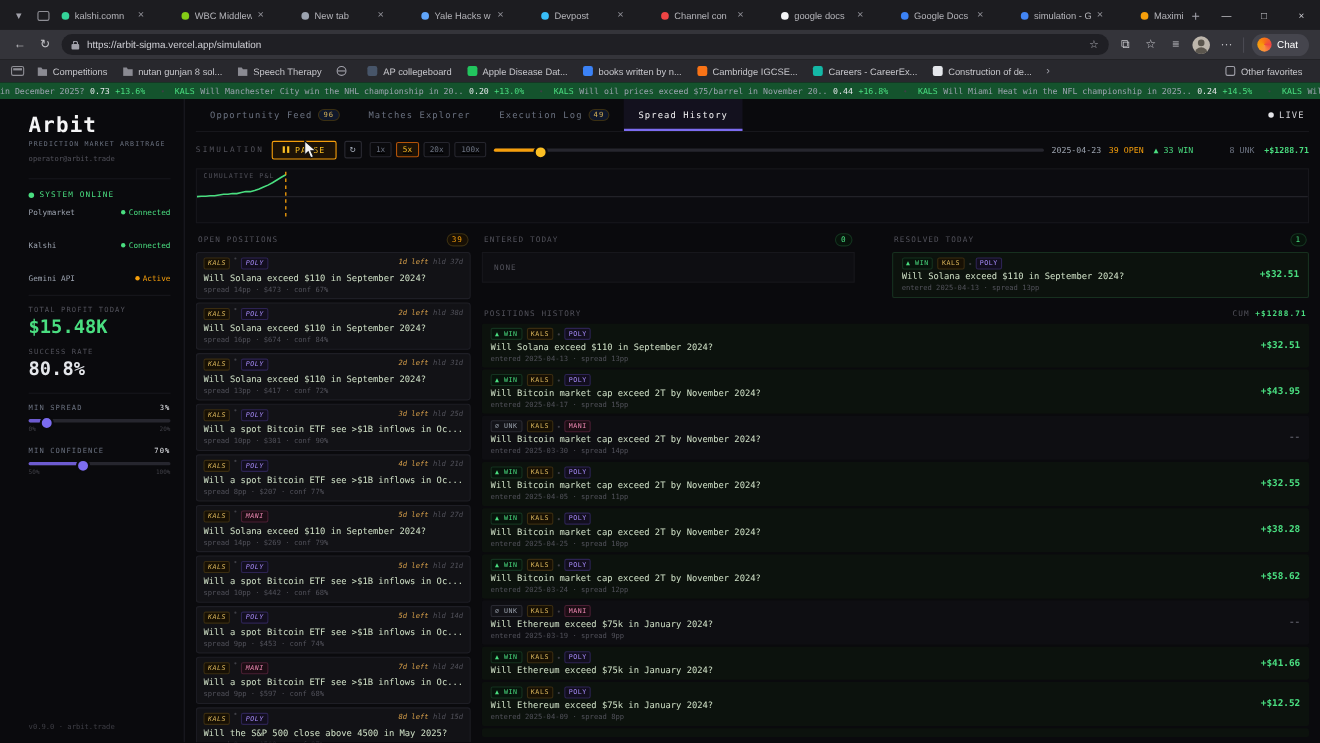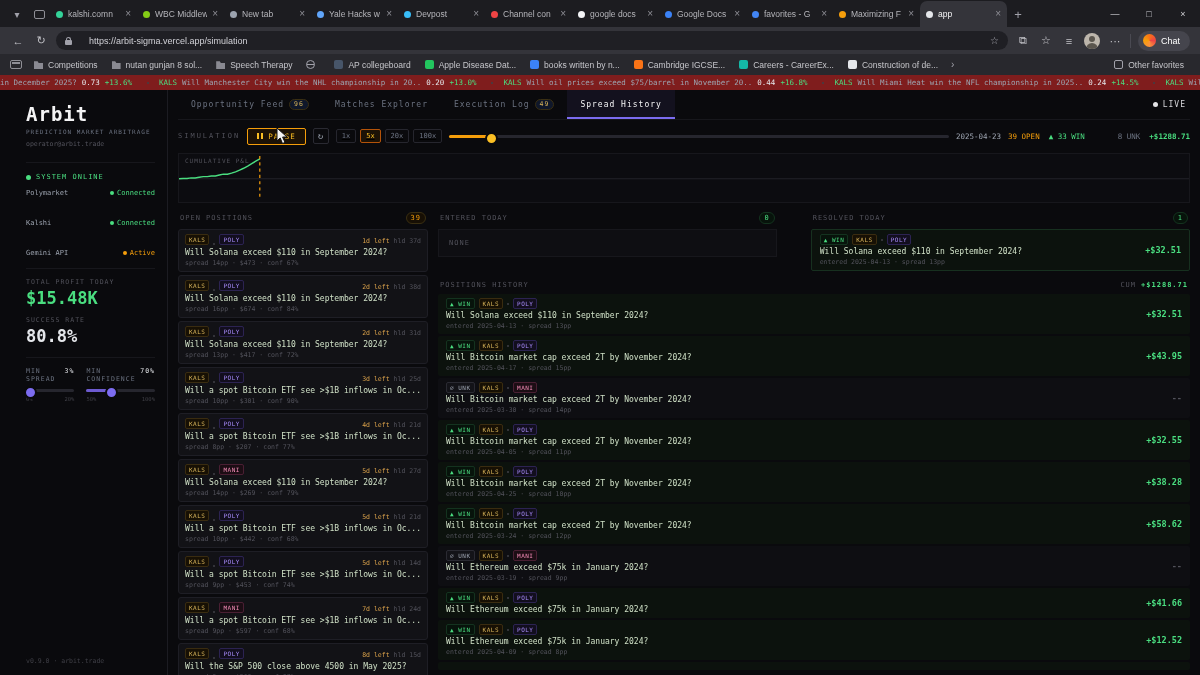--- a/index.html
+++ b/index.html
@@ -4,33 +4,33 @@
 <title>app</title>
 <style>
   *{box-sizing:border-box;margin:0;padding:0;}
   html,body{width:1200px;height:675px;overflow:hidden;background:#0a0a0d;font-family:"Liberation Sans",sans-serif;}
   .screen{position:relative;width:1200px;height:675px;}
 
   
   .tabstrip{height:27px;background:#1c1c20;display:flex;align-items:flex-end;padding-left:6px;}
   .tabctl{width:22px;height:24px;display:flex;align-items:center;justify-content:center;color:#a1a1aa;font-size:10px;margin-bottom:1px;flex:0 0 auto;}
   .wsic{width:11px;height:9px;border:1px solid #8f8f96;border-radius:2px;}
-  .tabs{display:flex;height:26px;overflow:hidden;flex:0 1 auto;min-width:0;}
+  .tabs{display:flex;height:26px;overflow:hidden;flex:0 1 auto;min-width:0;gap:22px;}
   .btab{flex:0 0 87px;max-width:87px;display:flex;align-items:center;gap:5px;padding:0 6px;font-size:8.5px;color:#b5b5ba;cursor:default;}
   .btab.active{background:#34343a;border-radius:7px 7px 0 0;color:#f4f4f5;}
   .fav{width:7px;height:7px;border-radius:50%;flex:0 0 7px;background:#71717a;}
   .btab-label{flex:1;white-space:nowrap;overflow:hidden;}
   .btab-close{font-size:10px;color:#8e8e95;line-height:1;}
   .plus{font-size:13px;}
   .wincontrols{display:flex;margin-left:auto;height:27px;align-self:flex-start;}
   .wc{width:34px;display:flex;align-items:center;justify-content:center;color:#cfcfd4;font-size:9px;}
 
   .addrbar{height:27px;background:#34343a;display:flex;align-items:center;gap:7px;padding:0 10px;}
   .navic{color:#c3c3c8;font-size:11px;width:16px;text-align:center;flex:0 0 auto;}
-  .urlpill{flex:1;height:19px;background:#1f1f24;border-radius:10px;display:flex;align-items:center;padding:0 9px;gap:17px;min-width:0;}
+  .urlpill{flex:1;height:19px;background:#1f1f24;border-radius:10px;display:flex;align-items:center;padding:0 9px;gap:7px;min-width:0;}
   .lock{position:relative;width:7px;height:5px;background:#a1a1aa;border-radius:1px;margin-top:3px;flex:0 0 auto;}
   .lock::before{content:"";position:absolute;top:-3px;left:1px;width:3px;height:3px;border:1px solid #a1a1aa;border-bottom:none;border-radius:3px 3px 0 0;}
   .url{flex:1;font-size:9px;color:#d0d0d6;white-space:nowrap;overflow:hidden;}
   .pillic{color:#a8a8b0;font-size:10px;flex:0 0 auto;}
   .avatar{width:16px;height:16px;border-radius:50%;background:#bdb6ac;position:relative;overflow:hidden;flex:0 0 auto;}
   .avatar::before{content:"";position:absolute;top:3px;left:5px;width:6px;height:6px;border-radius:50%;background:#5b564e;}
   .avatar::after{content:"";position:absolute;top:10px;left:2px;width:12px;height:8px;border-radius:6px 6px 0 0;background:#5b564e;}
   .vdiv{width:1px;height:14px;background:#4a4a52;}
   .chatbtn{height:20px;display:flex;align-items:center;gap:5px;background:#45454d;border-radius:11px;padding:0 10px 0 5px;color:#fff;font-size:9px;flex:0 0 auto;}
   .chatic{width:13px;height:13px;border-radius:50%;background:conic-gradient(#f97316,#ef4444,#fb923c,#f59e0b,#f97316);}
@@ -43,21 +43,21 @@
   .bmicon.globe{border:1px solid #a1a1aa;border-radius:50%;position:relative;}
   .bmicon.globe::before{content:"";position:absolute;left:0;right:0;top:3px;height:1px;background:#a1a1aa;}
   .bmicon.site{border-radius:2px;background:#71717a;}
   .bm-more{color:#a1a1aa;padding:0 5px;font-size:10px;}
   .bm.other{margin-left:auto;}
   .otherfav{width:9px;height:9px;border:1px solid #a1a1aa;border-radius:2px;}
   .collic{width:12px;height:9px;border:1px solid #8f8f96;border-radius:2px;position:relative;margin-right:4px;}
   .collic::before{content:"";position:absolute;left:1px;right:1px;top:1px;height:2px;background:#8f8f96;}
 
   
-  .ticker{height:15px;background:#7f1d1d;display:flex;align-items:center;overflow:hidden;font-family:"DejaVu Sans Mono",monospace;font-size:7.5px;white-space:nowrap;color:#9ca3af;}
+  .ticker{height:15px;background:#14532d;display:flex;align-items:center;overflow:hidden;font-family:"DejaVu Sans Mono",monospace;font-size:7.5px;white-space:nowrap;color:#9ca3af;}
   .titem{display:flex;align-items:center;gap:5px;flex:0 0 auto;}
   .tsrc{color:#4ade80;}
   .tsrc:empty{display:none;}
   .tval{color:#e5e7eb;}
   .tchg{color:#4ade80;}
   .tsep{width:2px;height:2px;border-radius:50%;background:#3f3f46;margin:0 10px;}
 
   
   .app{display:flex;height:585px;background:#0a0a0d;font-family:"DejaVu Sans Mono",monospace;}
   .sidebar{flex:0 0 168px;border-right:1px solid #1c1c22;padding:13px 12px 10px 26px;display:flex;flex-direction:column;}
@@ -71,21 +71,21 @@
   .cstat{display:flex;align-items:center;gap:3px;}
   .cstat.ok{color:#4ade80;}
   .cstat.warn{color:#f59e0b;}
   .cdot{width:4px;height:4px;border-radius:50%;background:currentColor;}
   .sstats{margin-top:11px;border-top:1px solid #17171c;padding-top:9px;display:flex;flex-direction:column;gap:8px;}
   .sslabel{font-size:6.5px;color:#52525b;letter-spacing:1px;}
   .ssvalue{font-size:17px;font-weight:bold;margin-top:2px;color:#e5e7eb;}
   .ssvalue.amber{color:#e8b36a;}
   .ssvalue.green{color:#4ade80;}
   .ssvalue.white{color:#e5e7eb;}
-  .sliders{margin-top:11px;border-top:1px solid #17171c;padding-top:9px;display:flex;flex-direction:row;gap:12px;}
+  .sliders{margin-top:11px;border-top:1px solid #17171c;padding-top:9px;display:flex;flex-direction:column;gap:12px;}
   .slrow{display:flex;justify-content:space-between;font-size:6.5px;color:#6b7280;letter-spacing:1px;}
   .slval{color:#e5e7eb;}
   .sltrack{margin-top:6px;height:3px;background:#26262e;border-radius:2px;position:relative;}
   .slfill{height:3px;background:#6d5bd0;border-radius:2px;position:relative;}
   .slfill::after{content:"";position:absolute;right:-4px;top:-3px;width:9px;height:9px;border-radius:50%;background:#7c6cf0;border:2px solid #0a0a0d;}
   .slscale{display:flex;justify-content:space-between;font-size:5.5px;color:#3f3f46;margin-top:4px;}
   .version{margin-top:auto;font-size:6.5px;color:#3f3f46;}
 
   .main{flex:1;display:flex;flex-direction:column;padding:0 10px;min-width:0;}
   .topnav{height:30px;display:flex;align-items:stretch;border-bottom:1px solid #17171c;}
@@ -121,21 +121,21 @@
 
   .columns{flex:1;display:flex;gap:10px;margin-top:7px;min-height:0;}
   .colhead{display:flex;align-items:center;justify-content:space-between;font-size:7px;color:#52525b;letter-spacing:1px;padding:2px 2px 5px;flex:0 0 auto;}
   .chbadge{font-size:7px;padding:0 4px;border-radius:6px;line-height:10px;}
   .chbadge.amber{color:#f59e0b;border:1px solid #3a2f12;background:#170f04;}
   .chbadge.green{color:#4ade80;border:1px solid #14331f;background:#07130b;}
 
   .col-open{flex:0 0 218px;display:flex;flex-direction:column;min-height:0;}
   .plist{flex:1;display:flex;flex-direction:column;gap:3px;overflow:hidden;}
   .pcard{background:#121216;border:1px solid #1e1e25;border-radius:3px;padding:4px 6px;flex:0 0 auto;}
-  .prow1{display:flex;align-items:flex-end;gap:4px;}
+  .prow1{display:flex;align-items:flex-start;gap:4px;font-style:italic;}
   .badge{font-size:6px;padding:0 3px;border-radius:2px;line-height:9px;letter-spacing:0.5px;}
   .badge.kals{color:#d8b45a;background:#171004;border:1px solid #3a2c10;}
   .badge.poly{color:#a78bfa;background:#120e1e;border:1px solid #2c2352;}
   .badge.mani{color:#f28bb6;background:#1c0d14;border:1px solid #4a1f33;}
   .bdot{width:2px;height:2px;border-radius:50%;background:#3f3f46;}
   .ptime{margin-left:auto;font-size:6.5px;color:#52525b;display:flex;gap:4px;}
   .tleft{color:#d8a04a;}
   .ptitle{font-size:8px;color:#cfe0c6;margin-top:3px;white-space:nowrap;overflow:hidden;}
   .pmeta{font-size:6.5px;color:#52525b;margin-top:2px;white-space:nowrap;overflow:hidden;}
 
@@ -214,21 +214,21 @@
           <span class="btab-label">google docs</span>
           <span class="btab-close">×</span>
         </div>
         <div class="btab">
           <span class="fav" style="background: rgb(59, 130, 246);"></span>
           <span class="btab-label">Google Docs</span>
           <span class="btab-close">×</span>
         </div>
         <div class="btab">
           <span class="fav" style="background: rgb(66, 133, 244);"></span>
-          <span class="btab-label">favorites - G</span>
+          <span class="btab-label">simulation - G</span>
           <span class="btab-close">×</span>
         </div>
         <div class="btab">
           <span class="fav" style="background: rgb(245, 158, 11);"></span>
           <span class="btab-label">Maximizing F</span>
           <span class="btab-close">×</span>
         </div>
         <div class="btab active">
           <span class="fav" style="background: rgb(229, 231, 235);"></span>
           <span class="btab-label">app</span>

